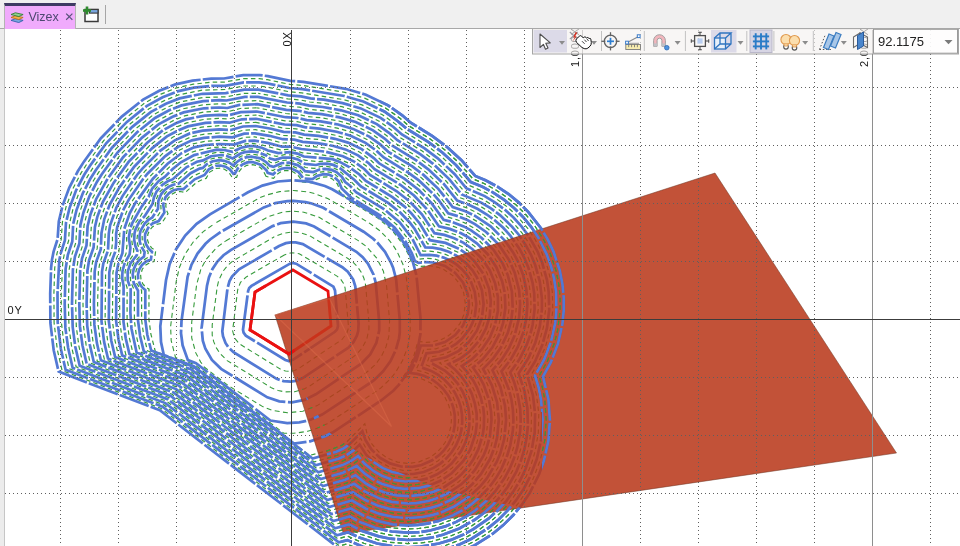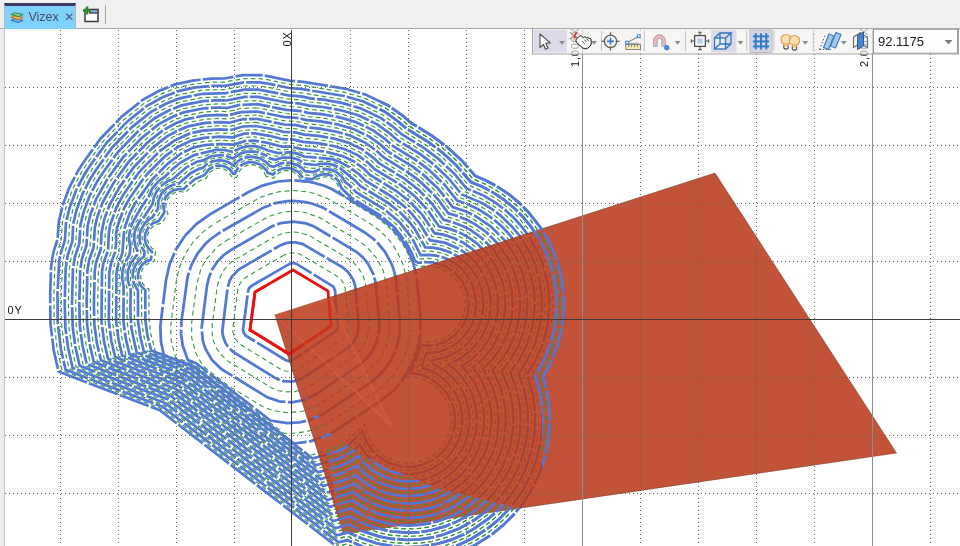--- a/index.html
+++ b/index.html
@@ -1,17 +1,17 @@
 <!DOCTYPE html>
 <html><head><meta charset="utf-8"><style>
 html,body{margin:0;padding:0;width:960px;height:546px;overflow:hidden;background:#fff;font-family:"Liberation Sans",sans-serif}
 #wrap{position:relative;width:960px;height:546px}
 svg#cv{position:absolute;left:0;top:0}
 #tabbar{position:absolute;left:0;top:0;width:960px;height:29px;background:#f0f0f0;border-bottom:1px solid #a8a8a8;box-sizing:border-box}
-#tab{position:absolute;left:4px;top:3px;width:72px;height:26px;background:#7dd3fc;border-top:3px solid #3e3b63;border-left:1px solid #b4b4b4;border-right:1px solid #b4b4b4;box-sizing:border-box;font-size:12.5px;color:#4c4870;padding:4px 0 0 5px;white-space:nowrap;letter-spacing:0}
+#tab{position:absolute;left:4px;top:3px;width:72px;height:26px;background:#f0abfc;border-top:3px solid #3e3b63;border-left:1px solid #b4b4b4;border-right:1px solid #b4b4b4;box-sizing:border-box;font-size:12.5px;color:#4c4870;padding:4px 0 0 5px;white-space:nowrap;letter-spacing:0}
 #tab .x{color:#57527a;font-size:12px;margin-left:2px}
 #newtab{position:absolute;left:82px;top:6px}
 #sep{position:absolute;left:105px;top:5px;width:1px;height:19px;background:#a6a6a6}
 #leftstrip{position:absolute;left:0;top:29px;width:5px;height:517px;background:#ececec;border-right:1px solid #c6c6c6;box-sizing:border-box}
 </style></head><body>
 <div id="wrap">
 <svg id="cv" width="960" height="546">
 <defs>
 <clipPath id="cu">
           <polygon points="0,0 960,0 960,546 0,546"></polygon>

